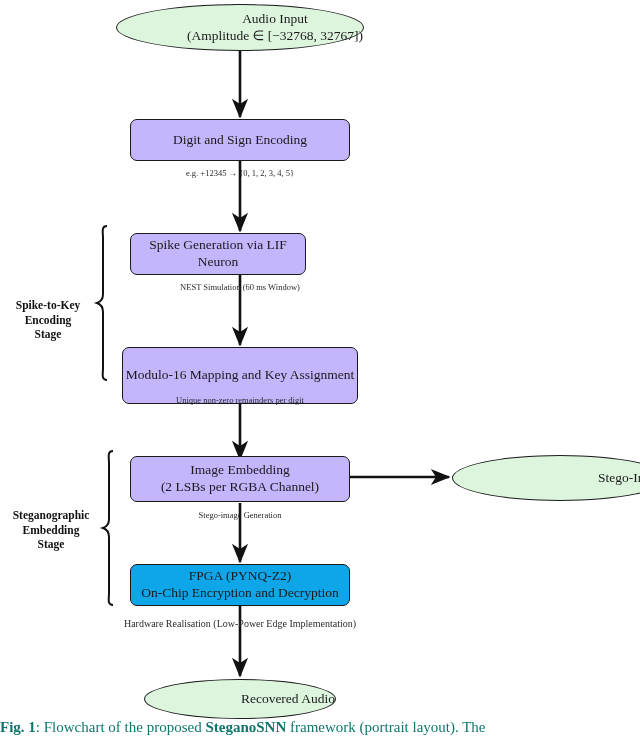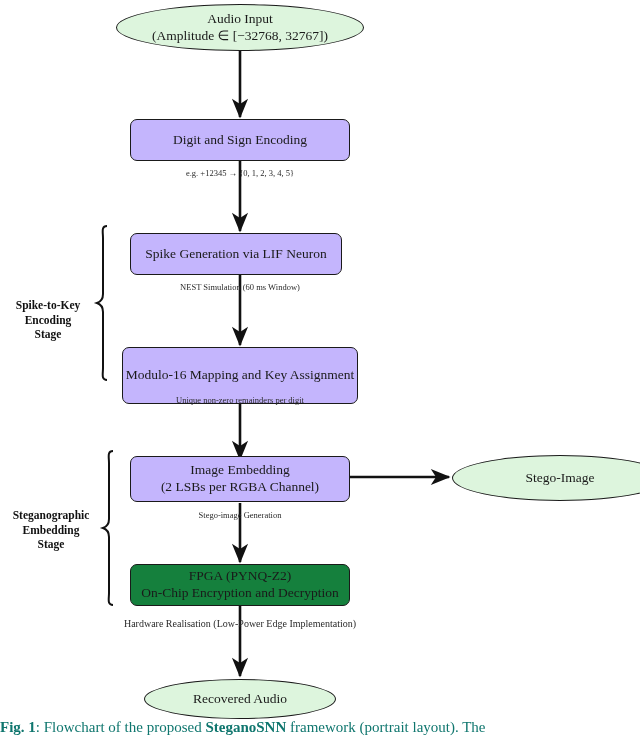--- a/index.html
+++ b/index.html
@@ -32,22 +32,22 @@
     border: 1.6px solid #1a1a1a;
     font-family: "Liberation Serif", serif;
   }
   .box {
     border-radius: 7px;
   }
   .ellipse {
     border-radius: 50%;
   }
   .fill-lav { background: #c4b5fd; }
-  .fill-grn { background: #ddf5dd; }
-  .fill-org { background: #15803d; }
+  .fill-grn { background: #ddf5dd; justify-content: flex-end; }
+  .fill-org { background: #0ea5e9; }
 
   .node-text {
     display: block;
     white-space: pre-line;
   }
 
   .edge-label {
     position: absolute;
     font-family: "Liberation Serif", serif;
     color: #2a2a2a;
@@ -132,21 +132,21 @@
     <span class="node-text">Audio Input
 (Amplitude ∈ [−32768, 32767])</span>
   </div>
 
   <div class="node box fill-lav" style="left:130px; top:119px; width:220px; height:42px; font-size:13.5px;">
     <span class="node-text">Digit and Sign Encoding</span>
   </div>
 
   <div class="edge-label" style="left:0px; top:168px; width:480px; font-size:8.5px;">e.g. +12345 → {0, 1, 2, 3, 4, 5}</div>
 
-  <div class="node box fill-lav" style="left:130px; top:233px; width:212px; height:42px; font-size:13.5px;">
+  <div class="node box fill-lav" style="left:130px; top:233px; width:176px; height:42px; font-size:13.5px;">
     <span class="node-text">Spike Generation via LIF Neuron</span>
   </div>
 
   <div class="edge-label" style="left:0px; top:282px; width:480px; font-size:8.5px;">NEST Simulation (60 ms Window)</div>
 
   <div class="node box fill-lav" style="left:122px; top:347px; width:236px; height:57px; font-size:13.5px;">
     <span class="node-text">Modulo-16 Mapping and Key Assignment</span>
   </div>
 
   <div class="edge-label" style="left:0px; top:395px; width:480px; font-size:8.5px;">Unique non-zero remainders per digit</div>

